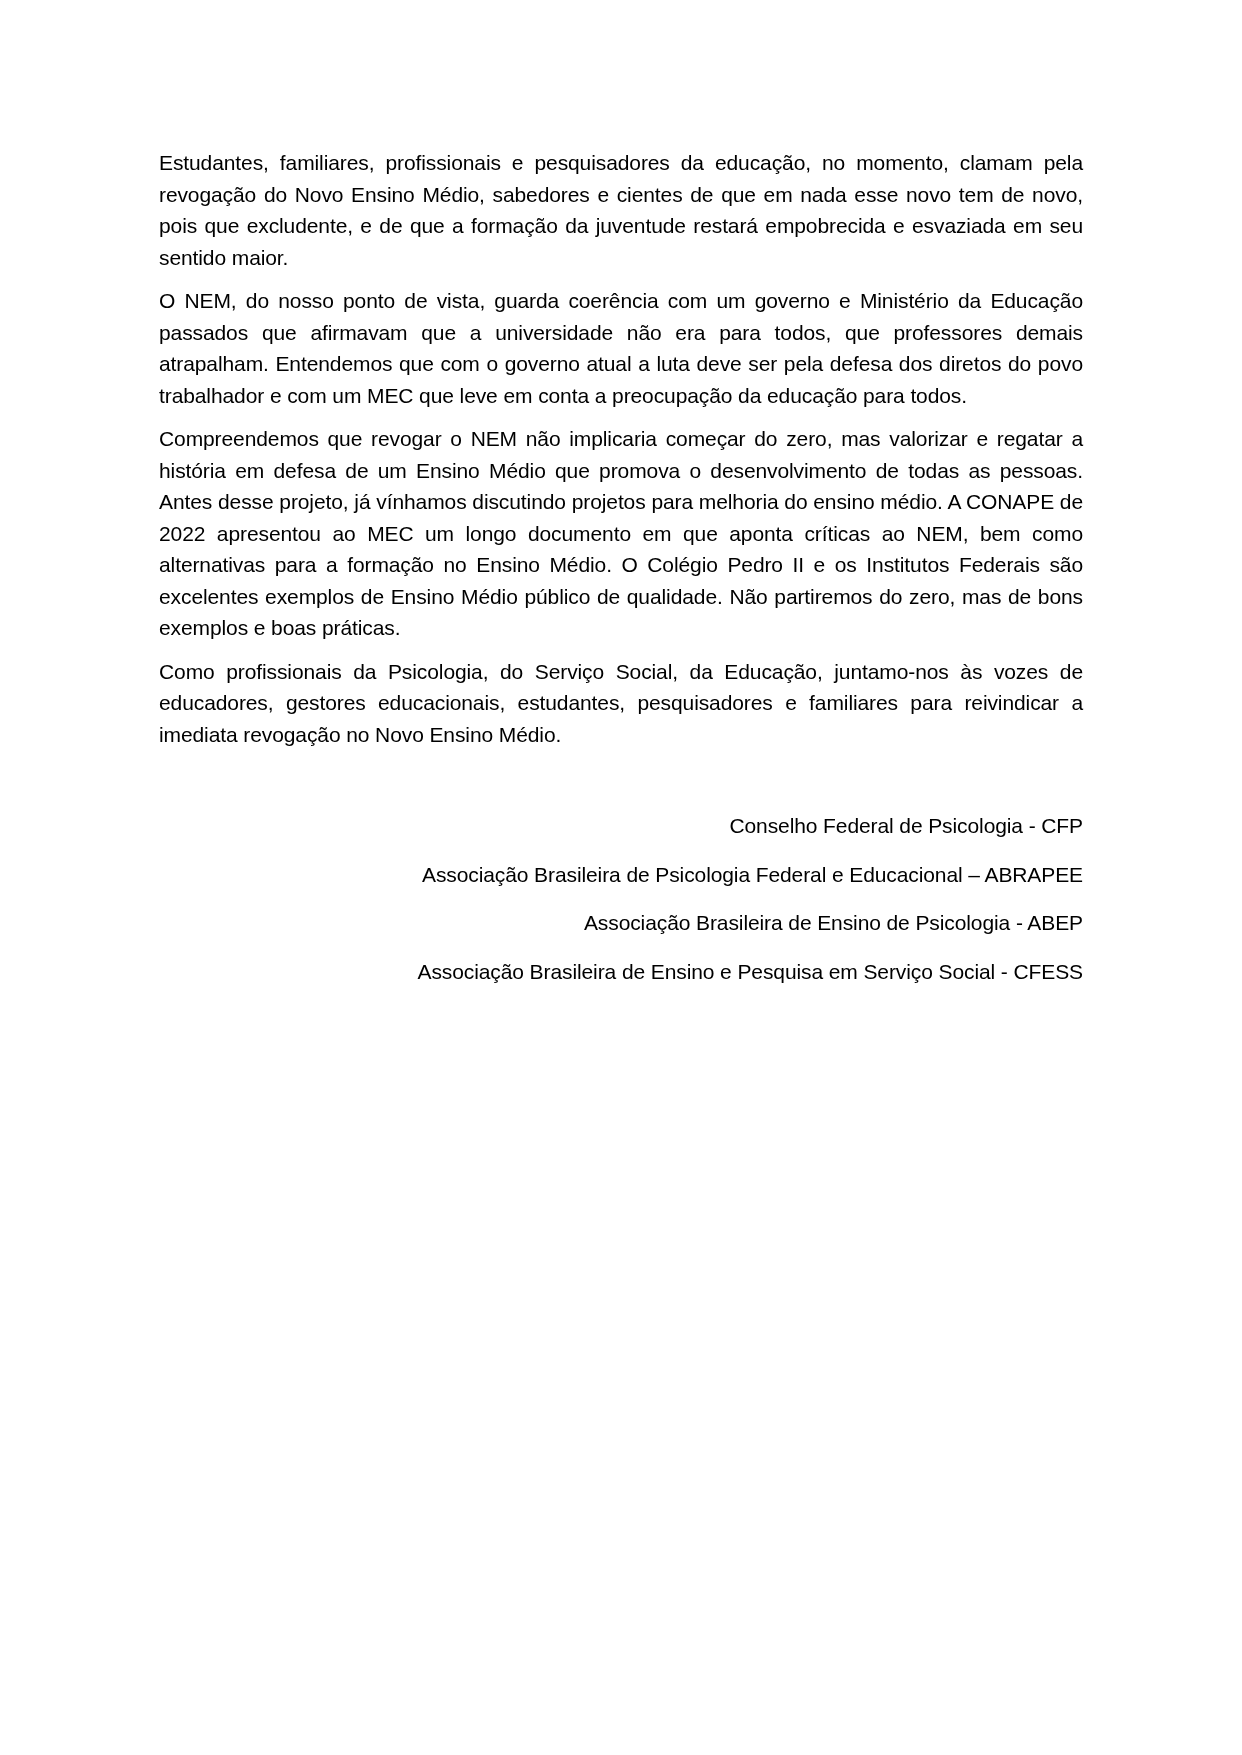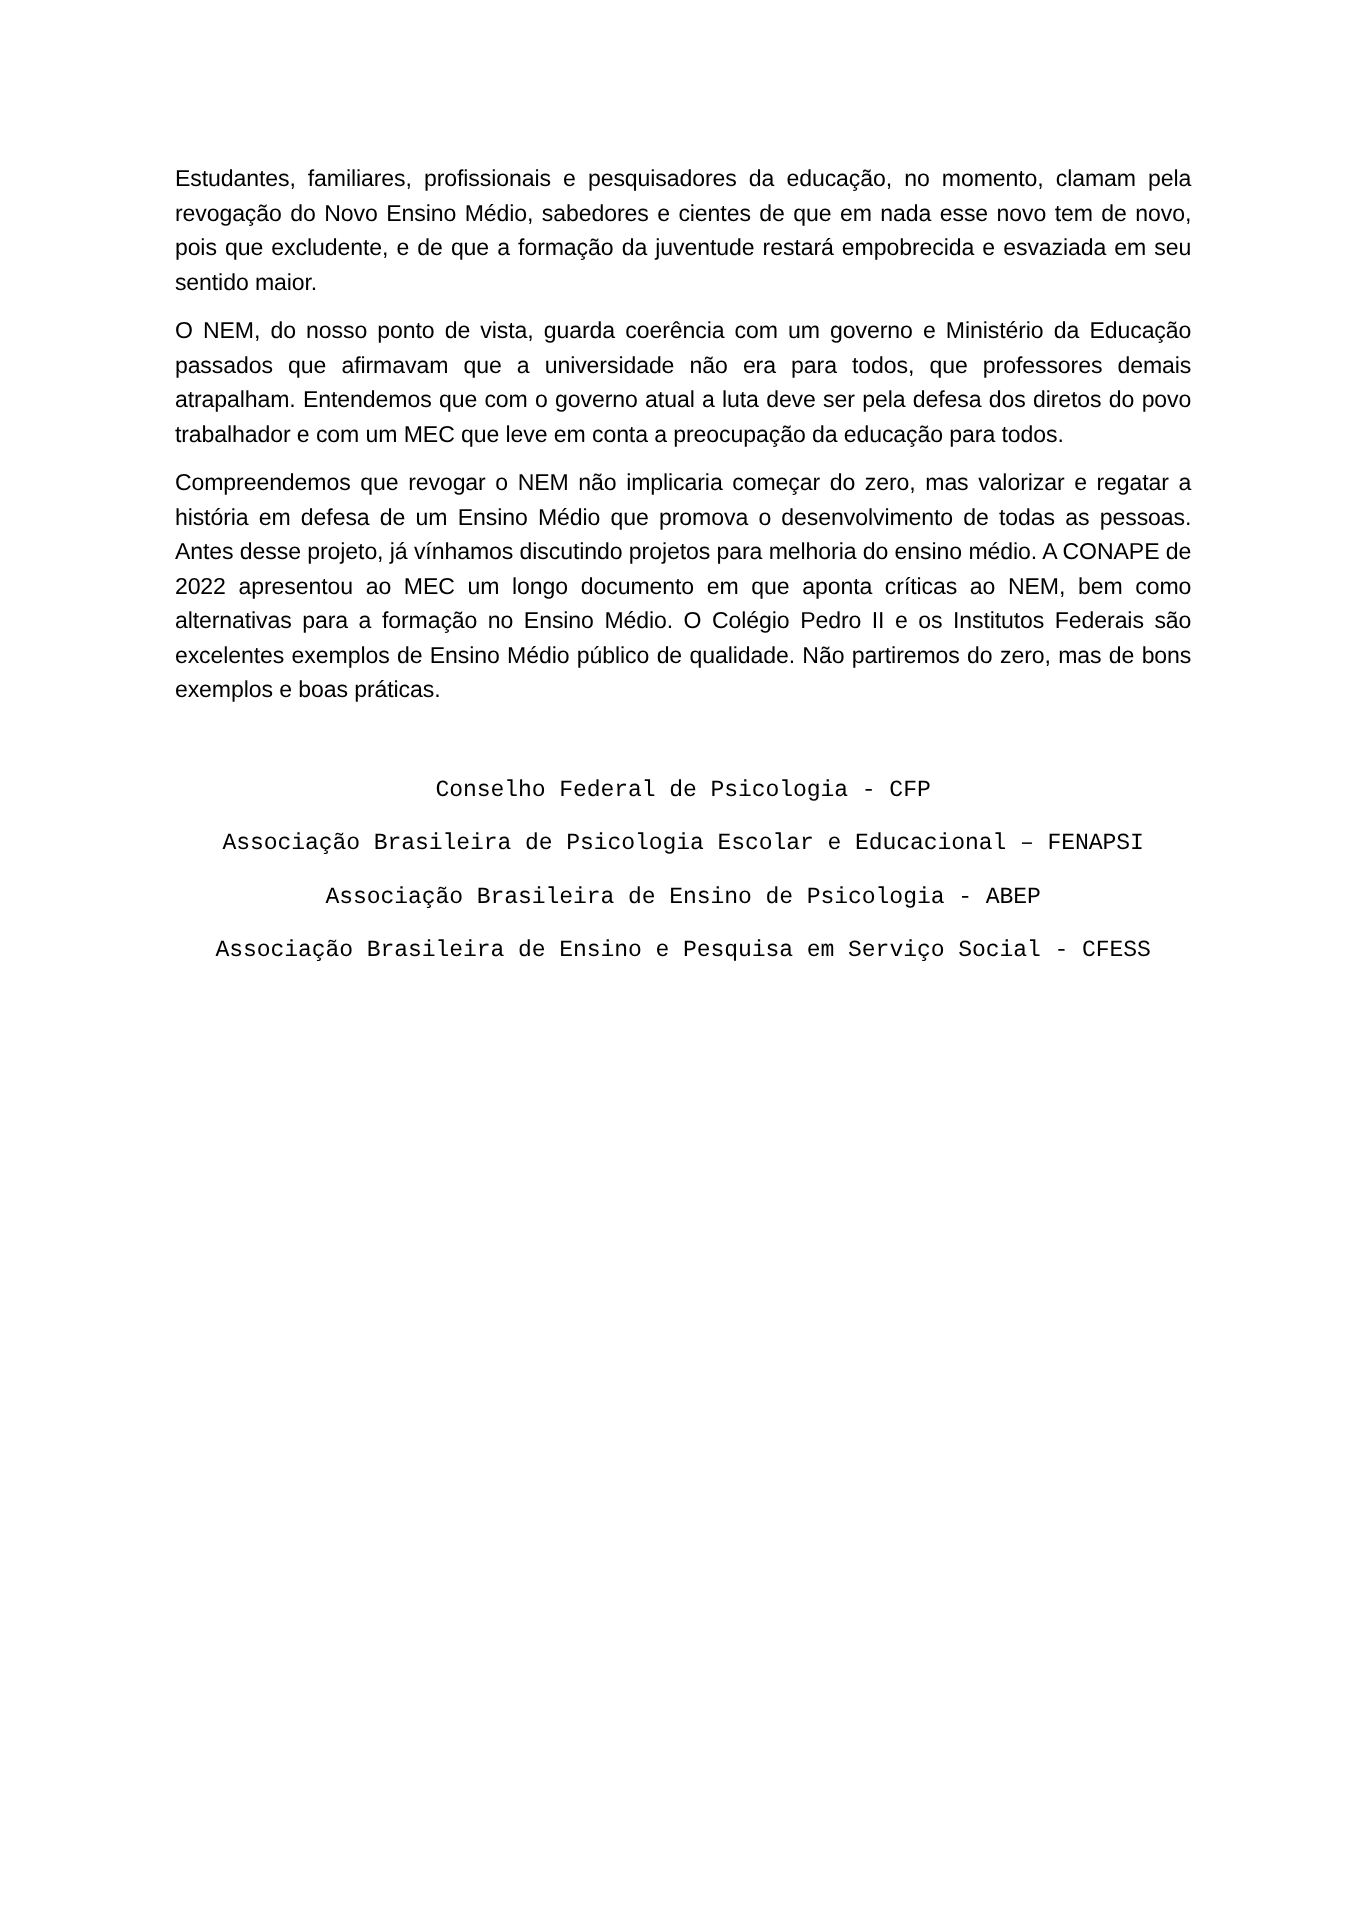--- a/index.html
+++ b/index.html
@@ -24,41 +24,41 @@
   .para {
     margin: 0 0 12px 0;
     text-align: justify;
     text-justify: inter-word;
   }
   .spacer {
     height: 48px;
   }
   .signatory {
     margin: 0 0 17px 0;
-    text-align: center;
-    font-family: Liberation Mono, monospace;
+    text-align: right;
   }
 </style>
 </head>
 <body>
 
 <div class="page">
 
   <p class="para">Estudantes, familiares, profissionais e pesquisadores da educação, no momento, clamam pela revogação do Novo Ensino Médio, sabedores e cientes de que em nada esse novo tem de novo, pois que excludente, e de que a formação da juventude restará empobrecida e esvaziada em seu sentido maior.</p>
 
   <p class="para">O NEM, do nosso ponto de vista, guarda coerência com um governo e Ministério da Educação passados que afirmavam que a universidade não era para todos, que professores demais atrapalham. Entendemos que com o governo atual a luta deve ser pela defesa dos diretos do povo trabalhador e com um MEC que leve em conta a preocupação da educação para todos.</p>
 
   <p class="para">Compreendemos que revogar o NEM não implicaria começar do zero, mas valorizar e regatar a história em defesa de um Ensino Médio que promova o desenvolvimento de todas as pessoas. Antes desse projeto, já vínhamos discutindo projetos para melhoria do ensino médio. A CONAPE de 2022 apresentou ao MEC um longo documento em que aponta críticas ao NEM, bem como alternativas para a formação no Ensino Médio. O Colégio Pedro II e os Institutos Federais são excelentes exemplos de Ensino Médio público de qualidade. Não partiremos do zero, mas de bons exemplos e boas práticas.</p>
 
+  <p class="para">Como profissionais da Psicologia, do Serviço Social, da Educação, juntamo-nos às vozes de educadores, gestores educacionais, estudantes, pesquisadores e familiares para reivindicar a imediata revogação no Novo Ensino Médio.</p>
 
   <div class="spacer"></div>
 
   <p class="signatory">Conselho Federal de Psicologia - CFP</p>
 
 
 
-  <p class="signatory">Associação Brasileira de Psicologia Escolar e Educacional – FENAPSI</p>
+  <p class="signatory">Associação Brasileira de Psicologia Federal e Educacional – ABRAPEE</p>
 
   <p class="signatory">Associação Brasileira de Ensino de Psicologia - ABEP</p>
 
   <p class="signatory">Associação Brasileira de Ensino e Pesquisa em Serviço Social - CFESS</p>
 
 </div>
 
 </body></html>

